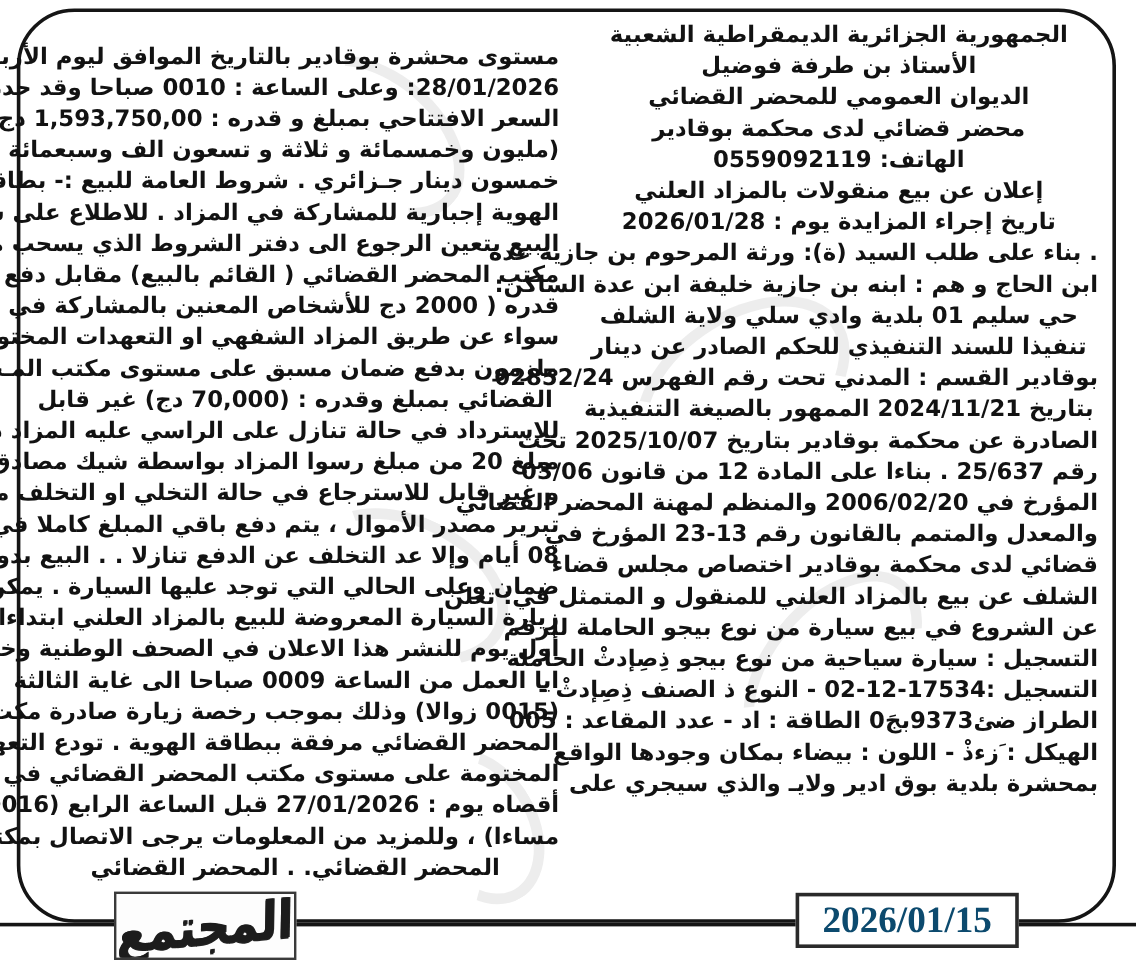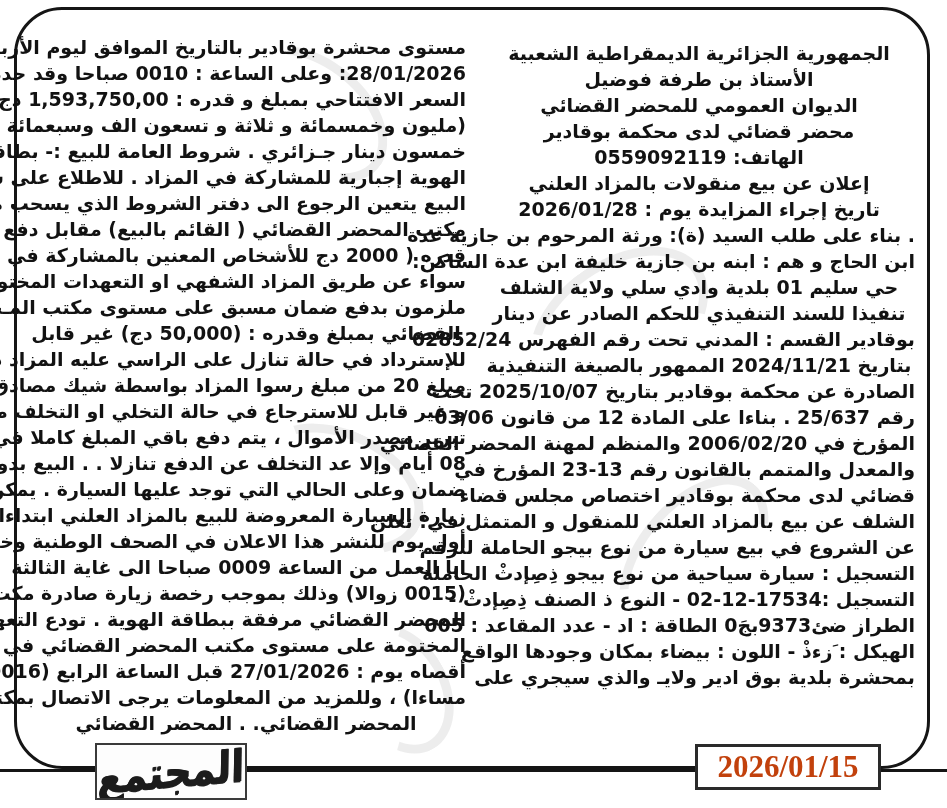--- a/index.html
+++ b/index.html
@@ -23,21 +23,21 @@
   .col{
     position:absolute;
     direction:rtl;
     text-align:center;
     font-weight:bold;
     font-size:19px;
     line-height:26px;
     letter-spacing:0;
   }
   .col .line{white-space:nowrap;}
-  .col-right{right:32px;top:40px;width:432px;}
+  .col-right{right:32px;top:16px;width:432px;}
   .col-left{left:26px;top:34px;width:440px;}
   .bottom-rule{
     position:absolute;
     left:0;top:769px;
     width:947px;height:3px;
     background:#151515;
   }
   .logo-box{
     position:absolute;
     left:95px;top:743px;
@@ -62,22 +62,21 @@
     left:663px;top:744px;
     width:186px;height:46px;
     background:#ffffff;
     border:3px solid #2a2a2a;
     box-sizing:border-box;
     display:flex;align-items:center;justify-content:center;
     font-family:"Liberation Serif","DejaVu Serif",serif;
     font-weight:bold;
     font-size:31px;
     z-index:3;
-    color:#c2410c;
-    margin-left:32px;
+    color:#0c4a6e;
   }
   
   .wm{
     position:absolute;
     border:9px solid rgba(190,190,190,0.28);
     border-left-color:transparent;
     border-bottom-color:transparent;
     border-radius:50%;
     z-index:1;
   }
@@ -134,21 +133,21 @@
     <div class="line">28/01/2026: وعلى الساعة : 0010 صباحا وقد حدد</div>
     <div class="line">السعر الافتتاحي بمبلغ و قدره : 1,593,750,00 دج</div>
     <div class="line">(مليون وخمسمائة و ثلاثة و تسعون الف وسبعمائة و</div>
     <div class="line">خمسون دينار جـزائري . شروط العامة للبيع :- بطاقة</div>
     <div class="line">الهوية إجبارية للمشاركة في المزاد . للاطلاع على شروط</div>
     <div class="line">البيع يتعين الرجوع الى دفتر الشروط الذي يسحب من</div>
     <div class="line">مكتب المحضر القضائي ( القائم بالبيع) مقابل دفع مبلغ و</div>
     <div class="line">قدره ( 2000 دج للأشخاص المعنين بالمشاركة في المزايدة</div>
     <div class="line">سواء عن طريق المزاد الشفهي او التعهدات المختومة .</div>
     <div class="line">ملزمون بدفع ضمان مسبق على مستوى مكتب المـحضر</div>
-    <div class="line">القضائي بمبلغ وقدره : (50,000 دج) غير قابل</div>
+    <div class="line">القضائي بمبلغ وقدره : (70,000 دج) غير قابل</div>
     <div class="line">للإسترداد في حالة تنازل على الراسي عليه المزاد دفع</div>
     <div class="line">مبلغ 20 من مبلغ رسوا المزاد بواسطة شيك مصادق عليه</div>
     <div class="line">و غير قابل للاسترجاع في حالة التخلي او التخلف مع</div>
     <div class="line">تبرير مصدر الأموال ، يتم دفع باقي المبلغ كاملا في أجل</div>
     <div class="line">08 أيام وإلا عد التخلف عن الدفع تنازلا . . البيع بدون</div>
     <div class="line">ضمان وعلى الحالي التي توجد عليها السيارة . يمكن</div>
     <div class="line">زيارة السيارة المعروضة للبيع بالمزاد العلني ابتداءا من</div>
     <div class="line">أول يوم للنشر هذا الاعلان في الصحف الوطنية وخلال</div>
     <div class="line">ايا العمل من الساعة 0009 صباحا الى غاية الثالثة</div>
     <div class="line">(0015 زوالا) وذلك بموجب رخصة زيارة صادرة مكت</div>

